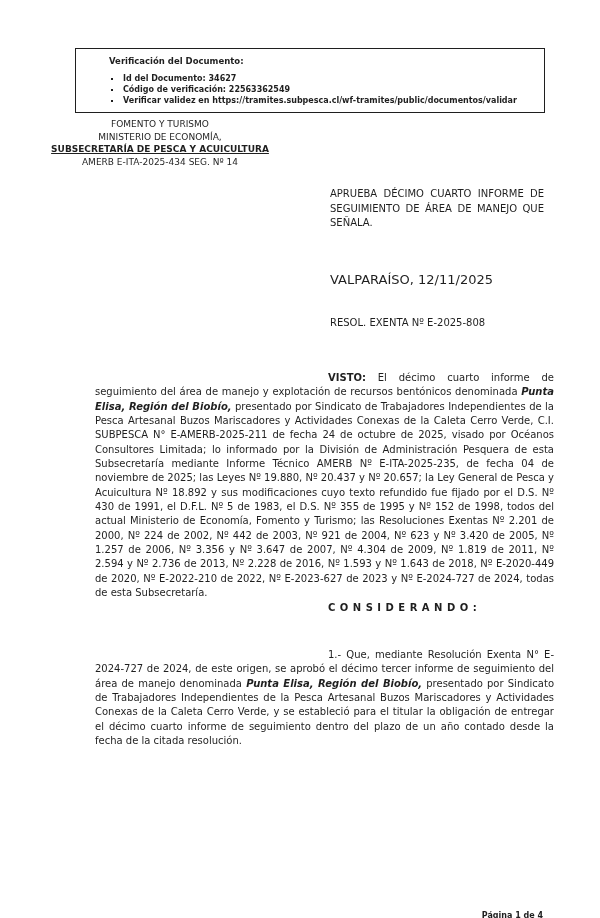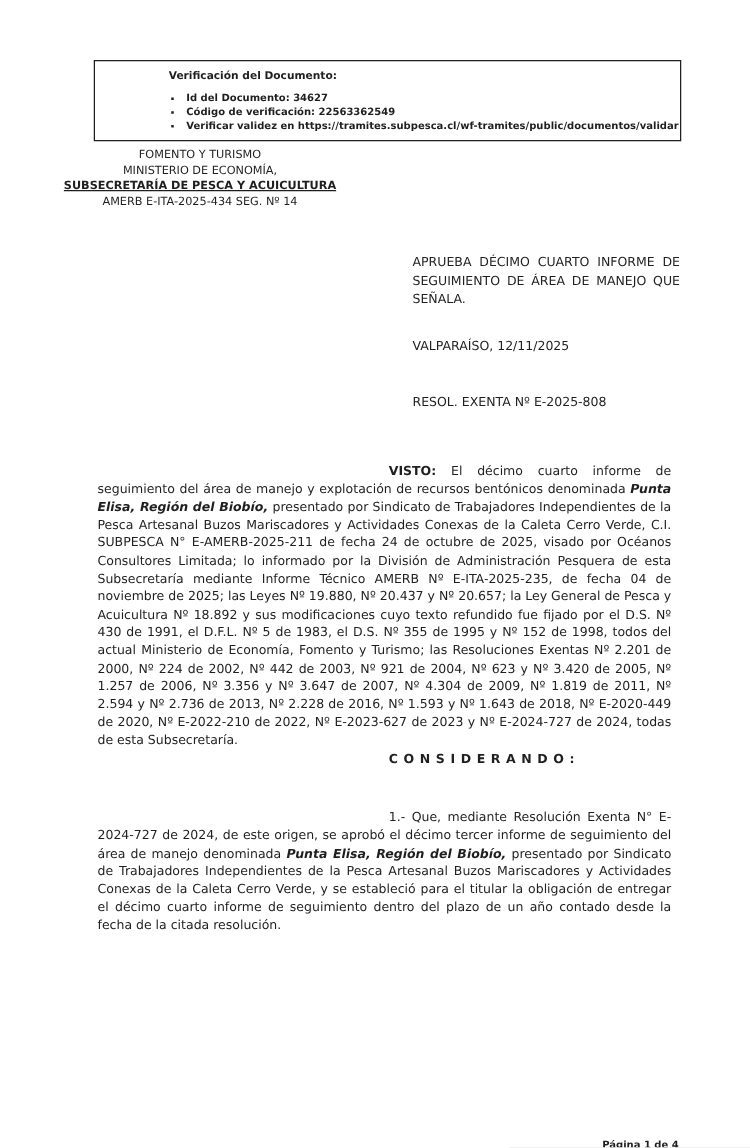--- a/index.html
+++ b/index.html
@@ -21,21 +21,20 @@
   .verify-box {
     position: absolute;
     left: 75px;
     top: 48px;
     width: 470px;
     height: 65px;
     box-sizing: border-box;
     border: 1.5px solid #1f1f1f;
     padding-top: 7px;
     font-weight: bold;
-    padding-left: 26px;
   }
   .verify-title {
     margin-left: 33px;
     font-size: 8.5px;
     line-height: 10px;
   }
   .verify-list {
     margin: 8px 0 0 0;
     padding-left: 46px;
     list-style-type: square;
@@ -54,42 +53,42 @@
     line-height: 12.6px;
   }
   .letterhead .subpesca {
     font-weight: bold;
     text-decoration: underline;
   }
   
   .subject {
     position: absolute;
     left: 330px;
-    top: 204px;
+    top: 187px;
     width: 214px;
     font-size: 10px;
     line-height: 14.5px;
     text-align: justify;
   }
   .place-date {
     position: absolute;
     left: 330px;
     top: 272px;
-    font-size: 10px;
+    font-size: 13px;
   }
   .resol {
     position: absolute;
     left: 330px;
     top: 317px;
     font-size: 10px;
   }
   
   .body-text {
     position: absolute;
-    left: 78px;
+    left: 95px;
     top: 371px;
     width: 459px;
     font-size: 10px;
     line-height: 14.35px;
     text-align: justify;
   }
   .body-text p { margin: 0; }
   p.visto { text-indent: 233px; }
   p.considerando-heading {
     text-indent: 233px;

